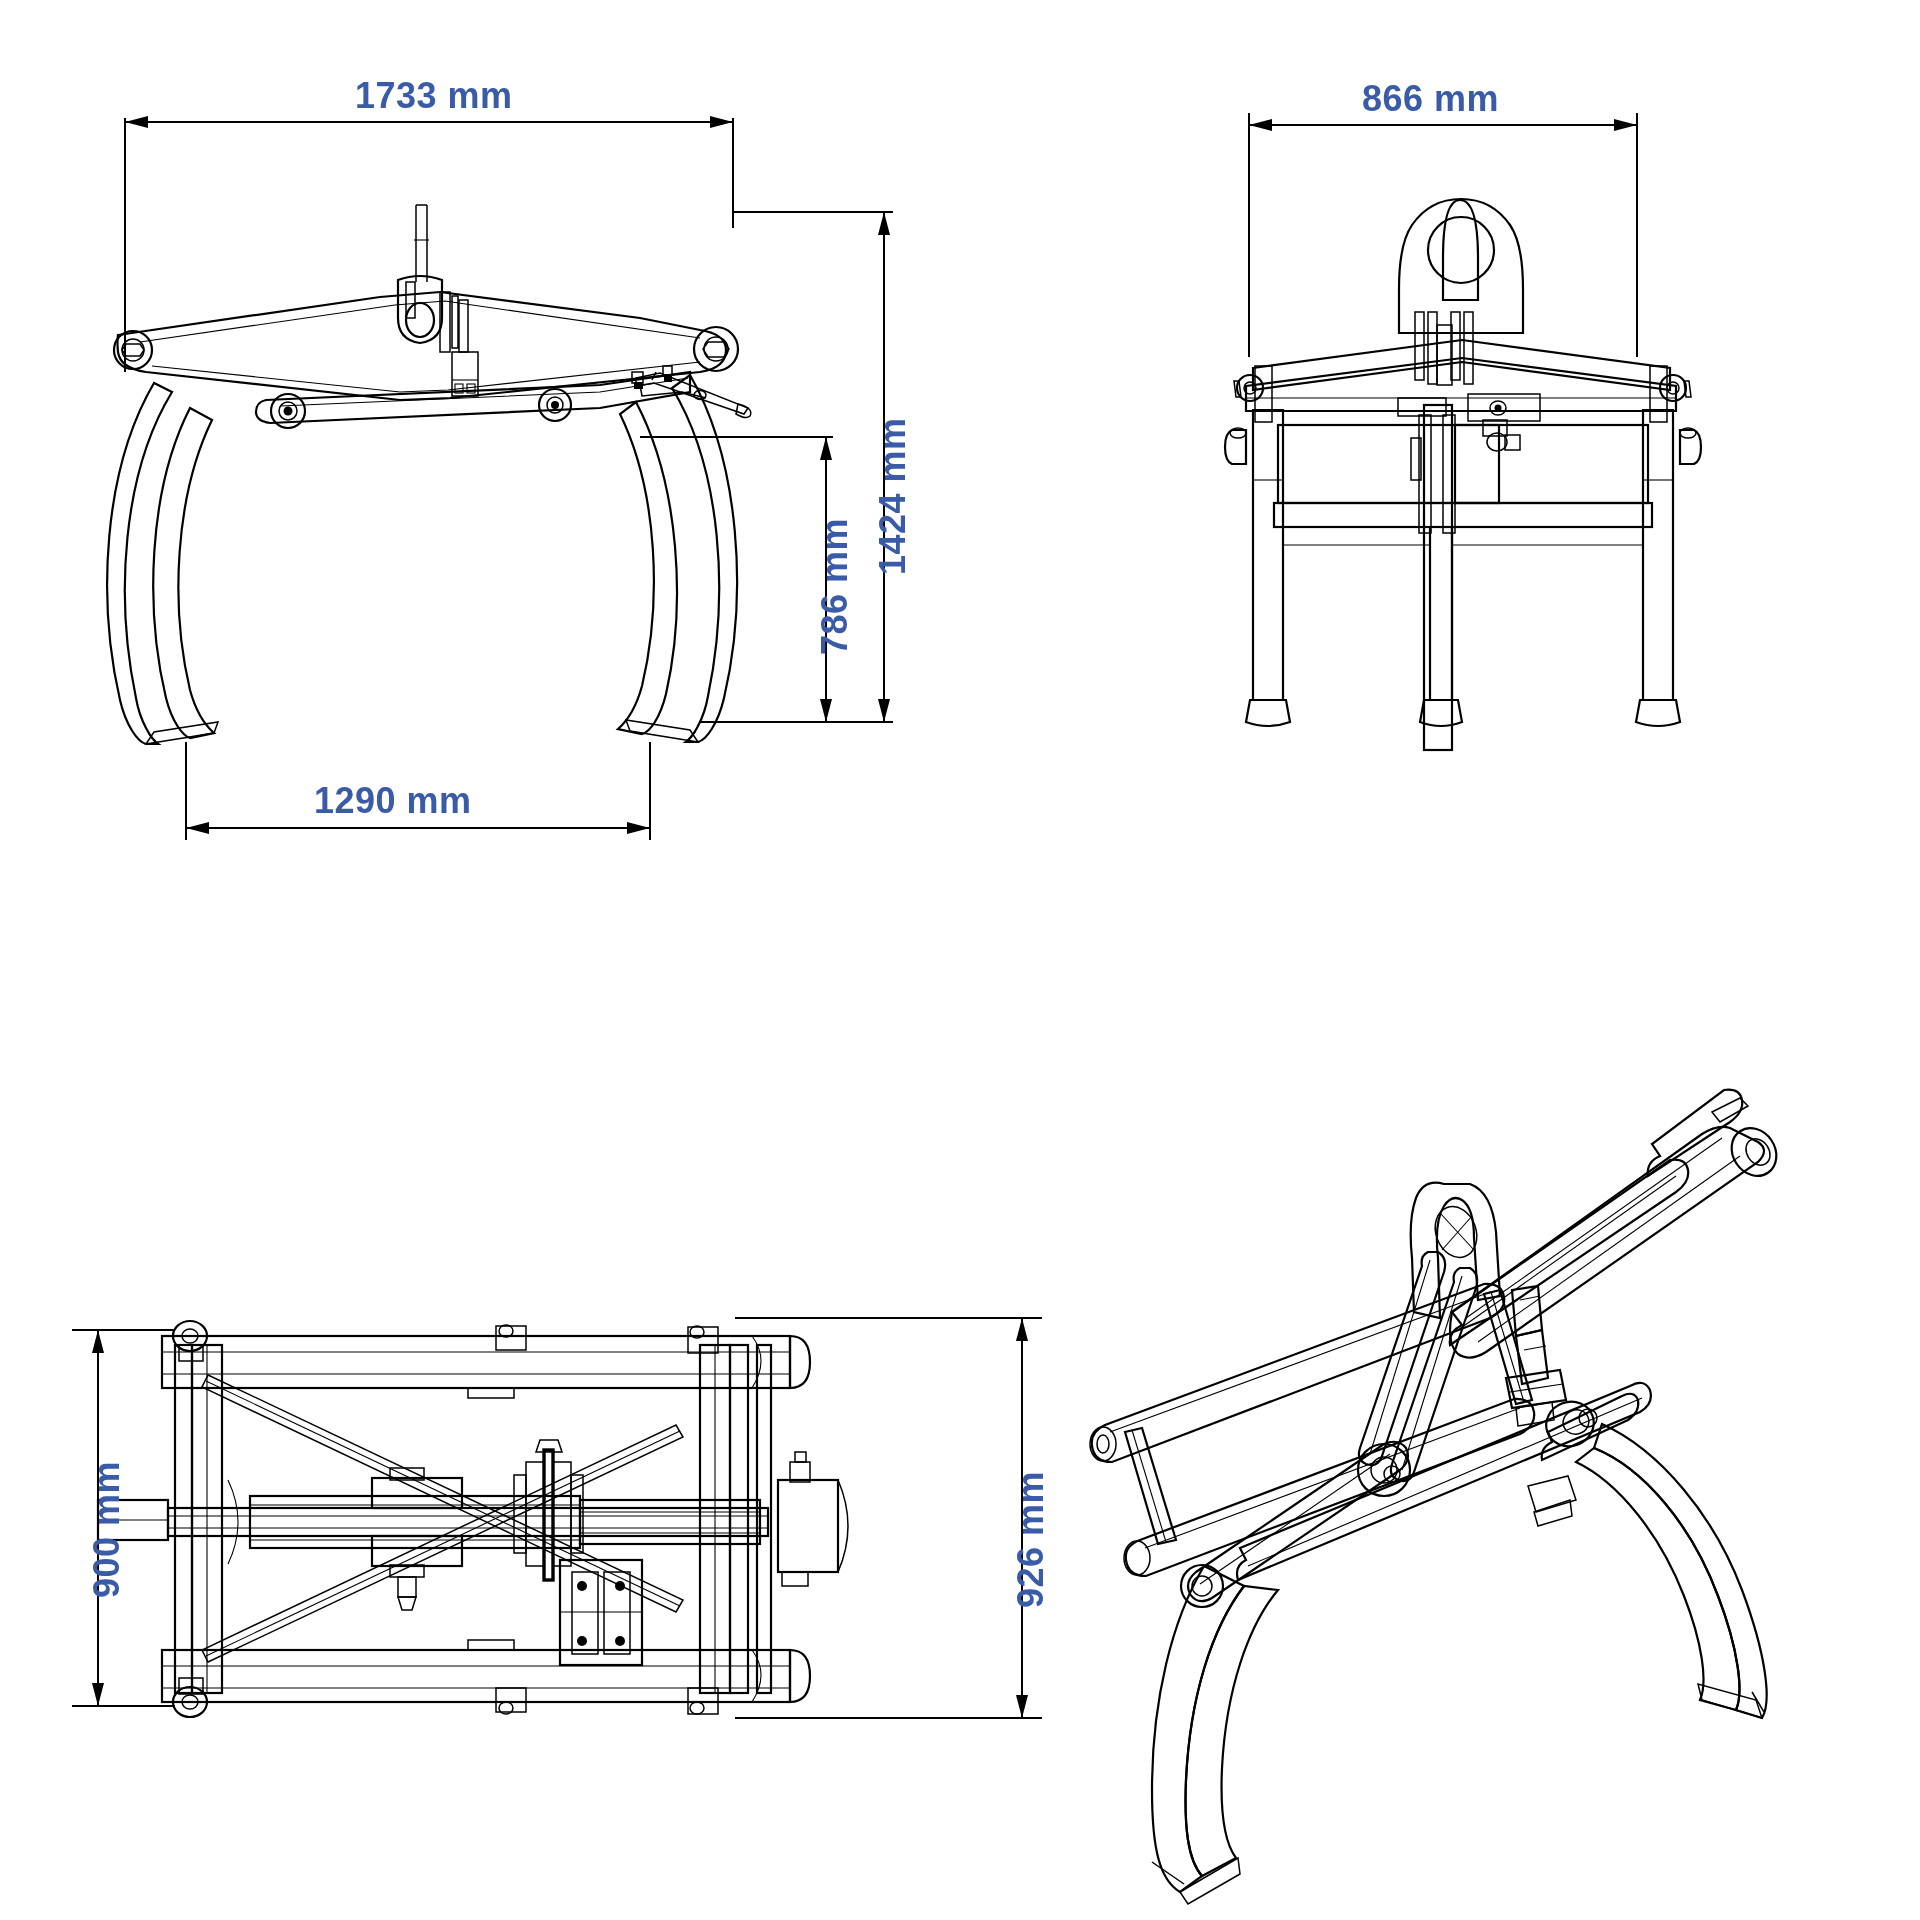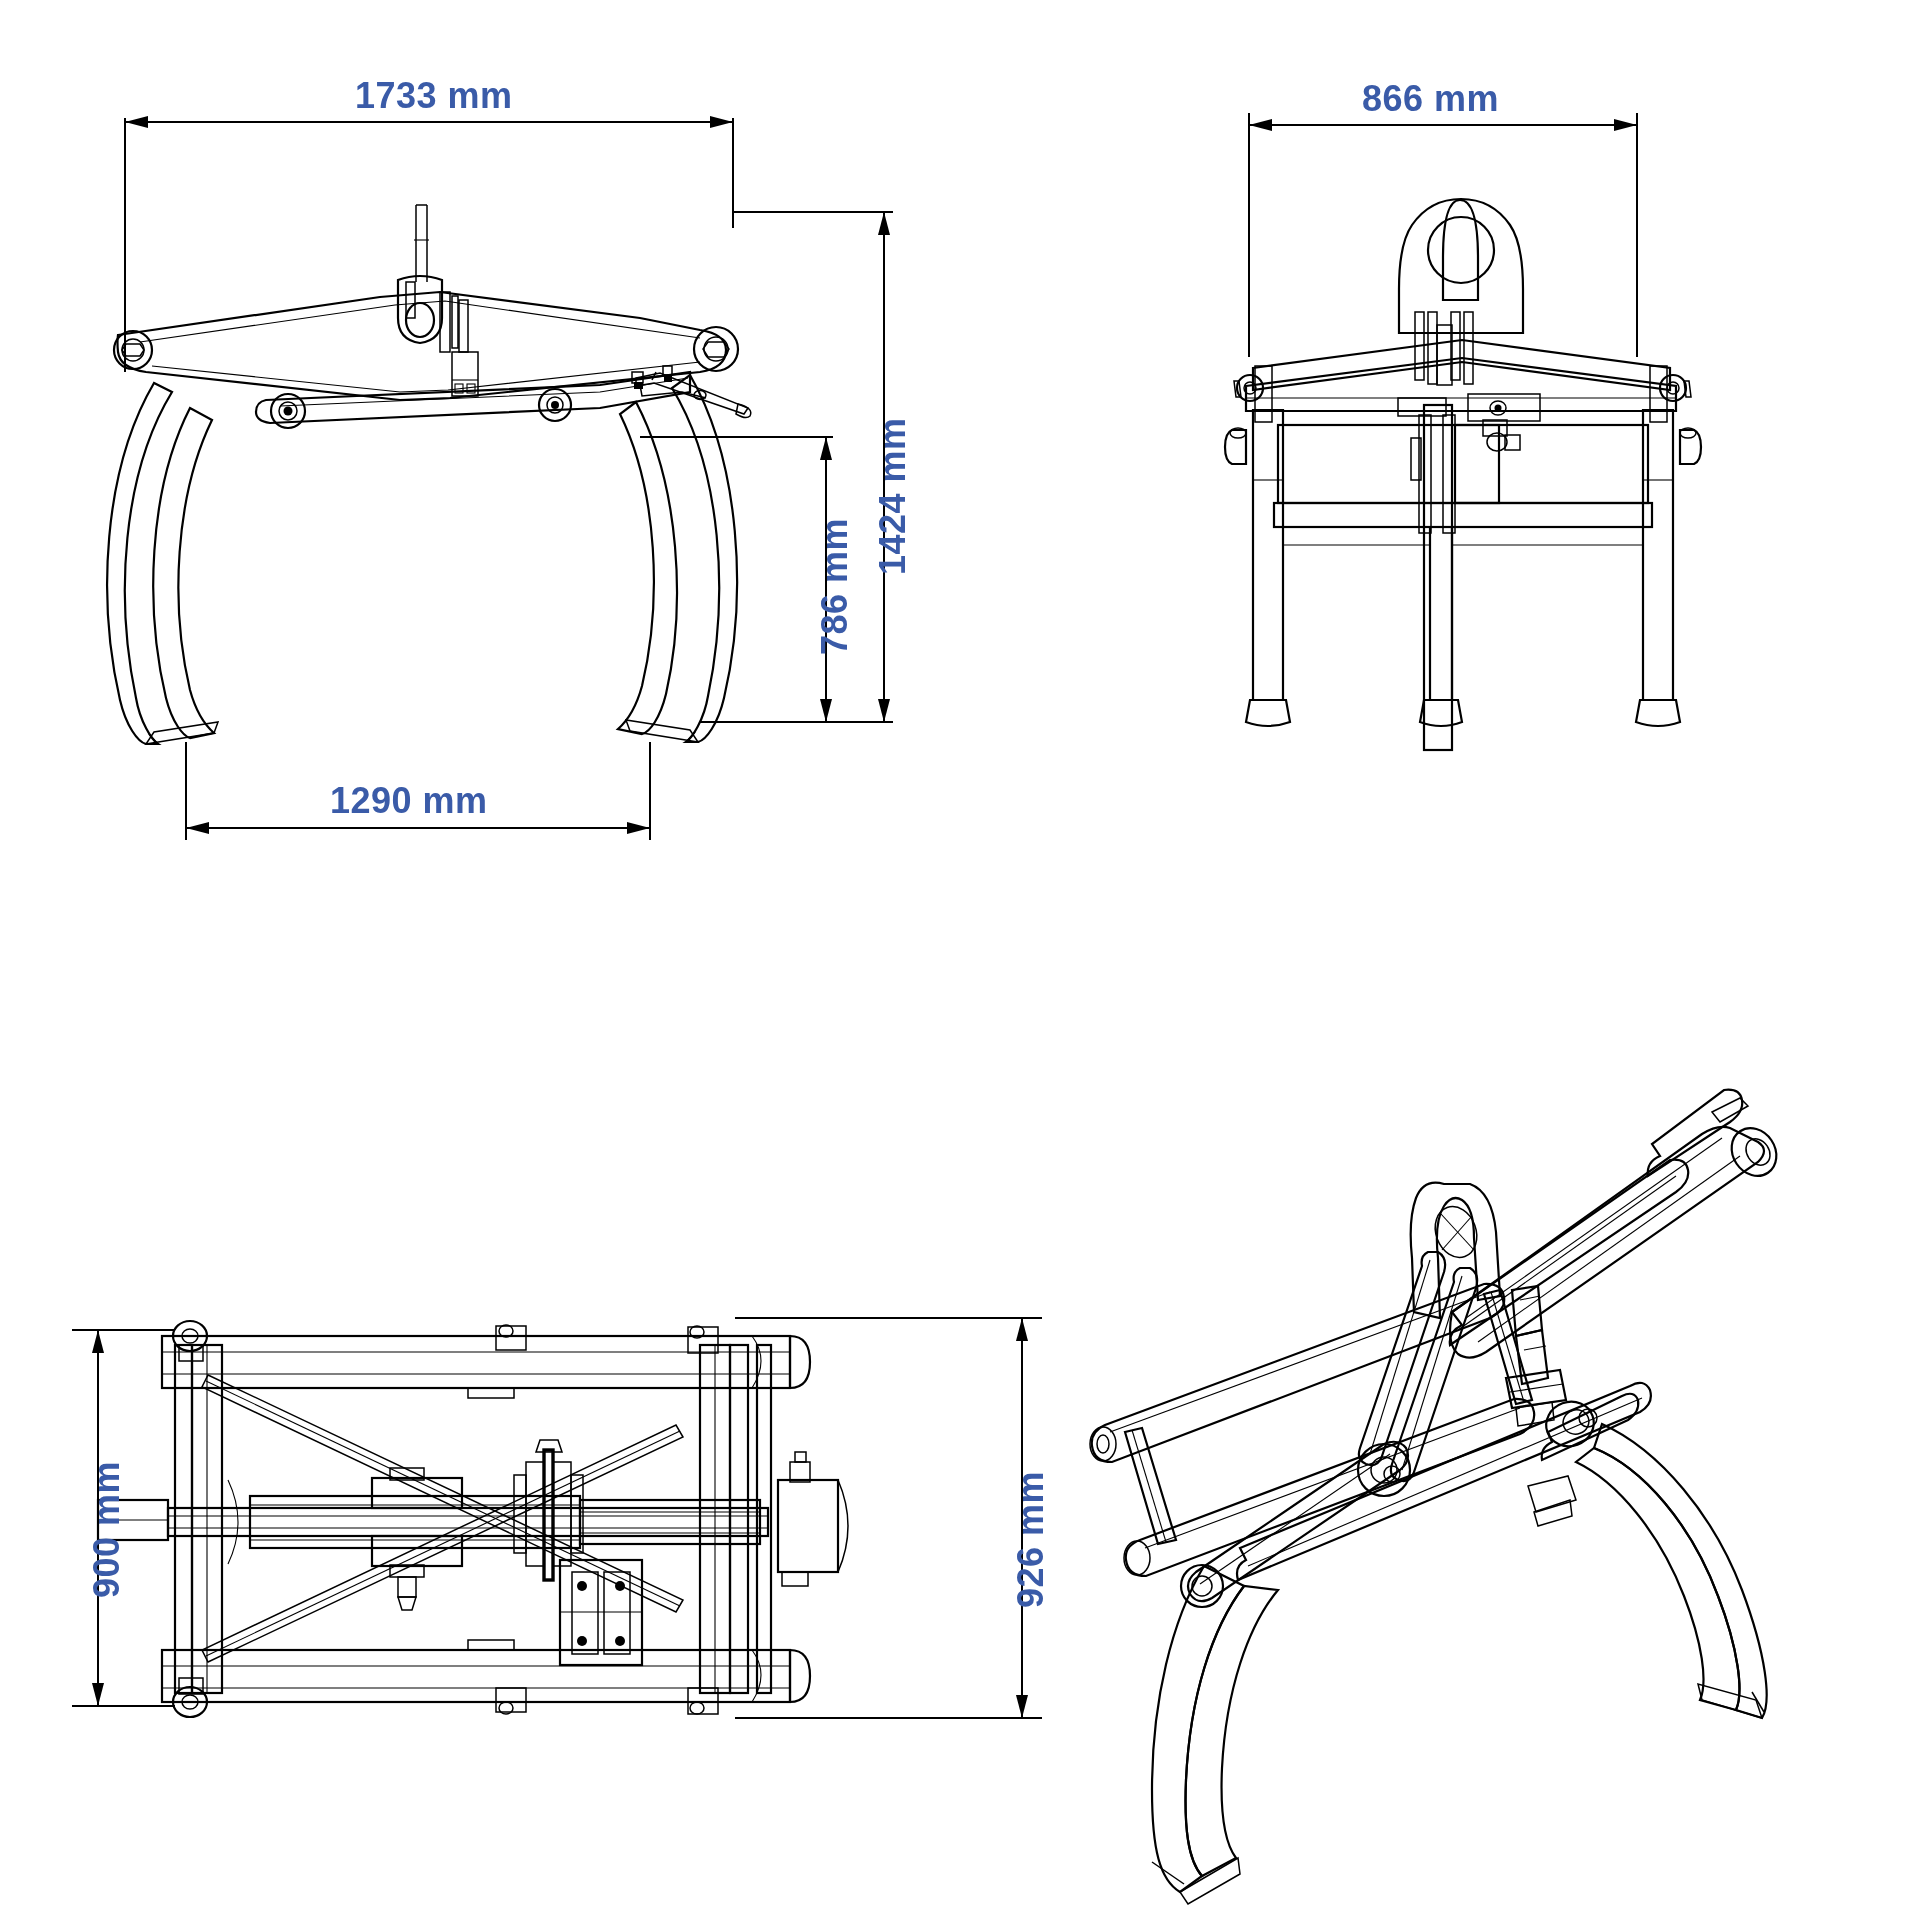--- a/index.html
+++ b/index.html
@@ -563,19 +563,19 @@
   </svg>
 
   <div class="dimlabel" style="left:348px; top:75px;margin-left:7px;">1733 mm</div>
 
   <div class="dimlabel" style="left:1362px; top:78px;text-align:center;">866 mm</div>
 
   <div class="dimlabel vert" style="left:872px; top:575px; transform:rotate(-90deg);">1424 mm</div>
 
   <div class="dimlabel vert" style="left:814px; top:655px; transform:rotate(-90deg);">786 mm</div>
 
-  <div class="dimlabel" style="left:330px; top:780px;">1290 mm</div>
+  <div class="dimlabel" style="left:314px; top:780px;">1290 mm</div>
 
   <div class="dimlabel vert" style="left:86px; top:1598px; transform:rotate(-90deg);">900 mm</div>
 
   <div class="dimlabel vert" style="left:1010px; top:1608px; transform:rotate(-90deg);">926 mm</div>
 
 </div>
 
 </body></html>

